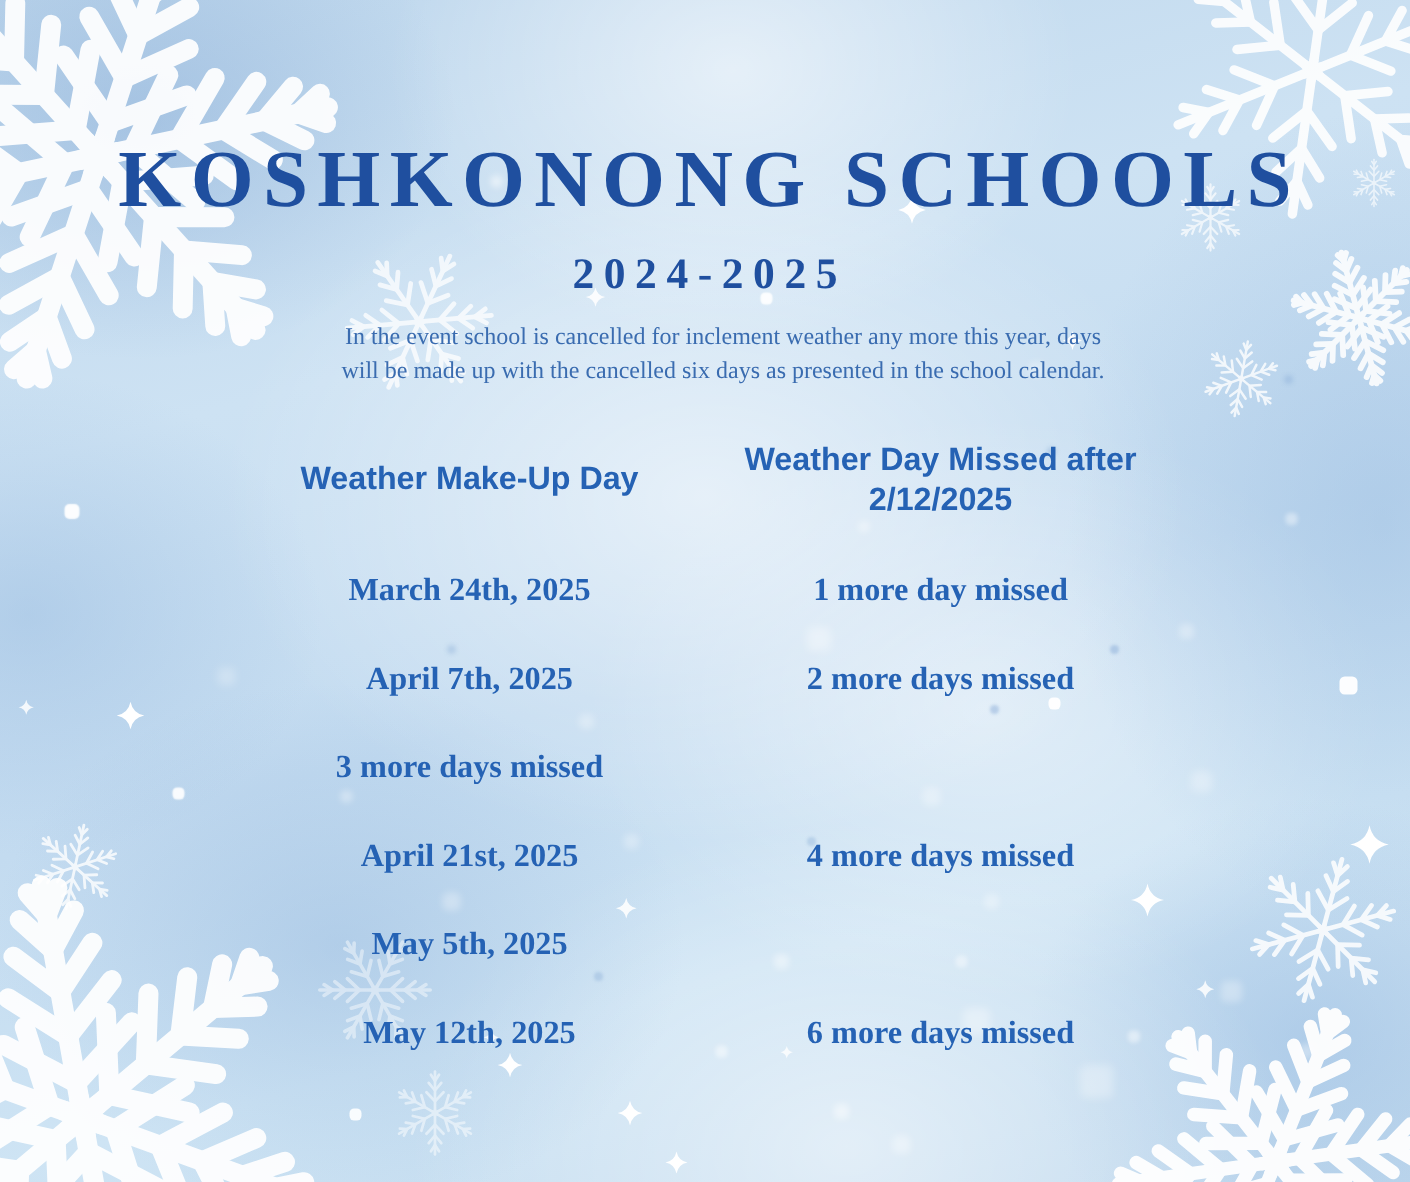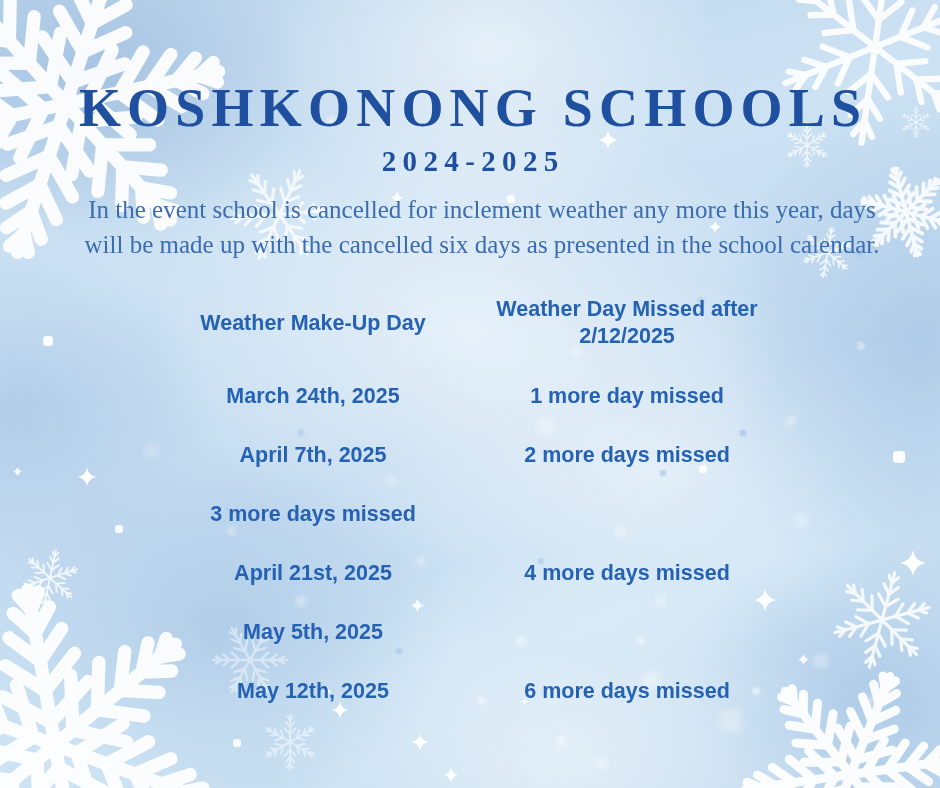--- a/index.html
+++ b/index.html
@@ -61,31 +61,31 @@
       742px 432px 2px 2px rgba(120,160,210,.40),
       300px 432px 3px 2px rgba(120,160,210,.30),
       662px 472px 2px 2px rgba(120,160,210,.40),
       858px 252px 3px 2px rgba(120,160,210,.30),
       540px 560px 2px 2px rgba(120,160,210,.30),
       398px 650px 2px 2px rgba(120,160,210,.30);}
 
   .flake,.spark{position:absolute;pointer-events:none;}
 
   .content{position:absolute;inset:0;text-align:center;}
-  .title{margin:5px;padding-top:72px;font-weight:700;color:#1f4f9f;
+  .title{margin:16px;padding-top:72px;font-weight:700;color:#1f4f9f;
          font-size:54px;line-height:1.17;letter-spacing:.115em;}
   .title span{display:block;padding-left:.115em;}
   .year{margin-top:5px;font-weight:700;color:#1f4f9f;font-size:29px;
         letter-spacing:.22em;padding-left:.22em;}
-  .intro{margin:14px auto 0 auto;color:#3a6cb0;font-size:25px;line-height:1.4;padding-left:24px;}
+  .intro{margin:14px auto 0 auto;color:#3a6cb0;font-size:16px;line-height:1.4;padding-left:24px;}
   .snowtable{width:628px;margin:26px auto 0 auto;color:#2562b4;
         font-family:"Liberation Sans",sans-serif;font-weight:700;}
   .thead{display:flex;align-items:center;margin-top:34px;}
   .th{width:50%;font-size:21.5px;line-height:1.26;}
-  .trow{display:flex;margin-top:30px;}
+  .trow{display:flex;margin-top:30px;font-family:Liberation Serif, serif;}
   .trow.first{margin-top:32px;}
   .td{width:50%;font-size:21.5px;line-height:1.35;}
 </style>
 </head>
 <body>
 
 <div class="poster">
 
   
   <svg width="0" height="0" aria-hidden="true">

